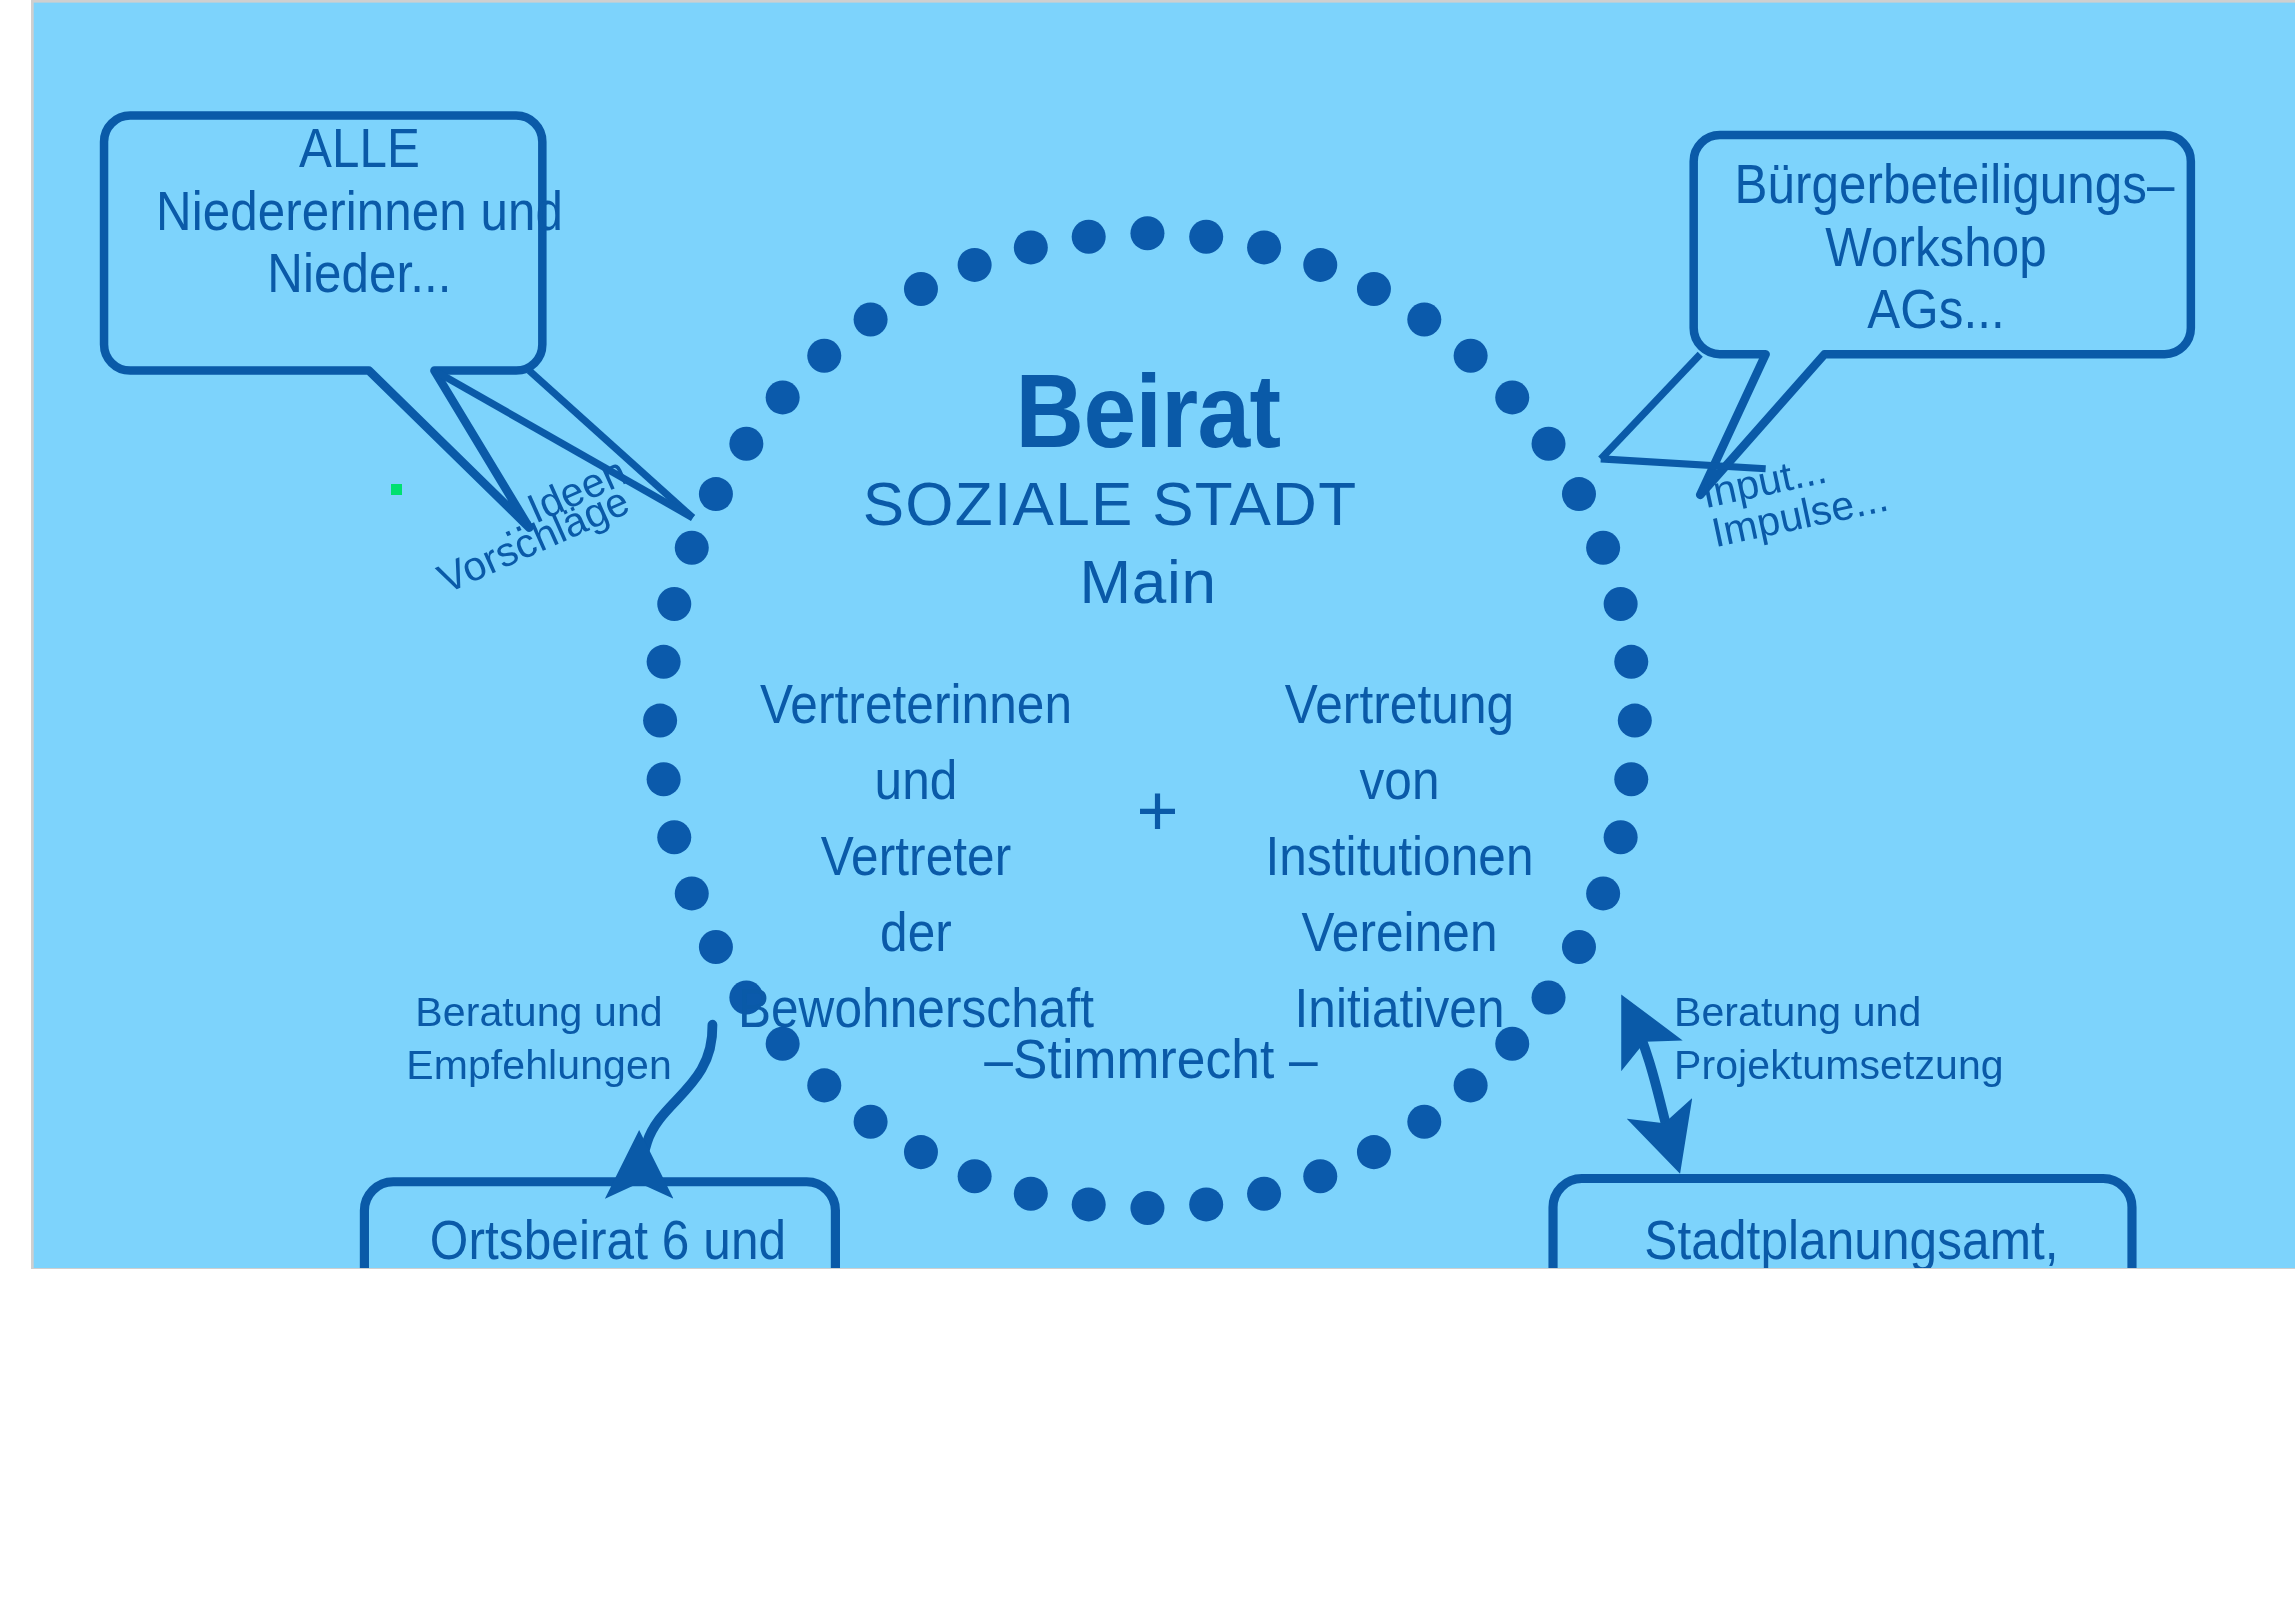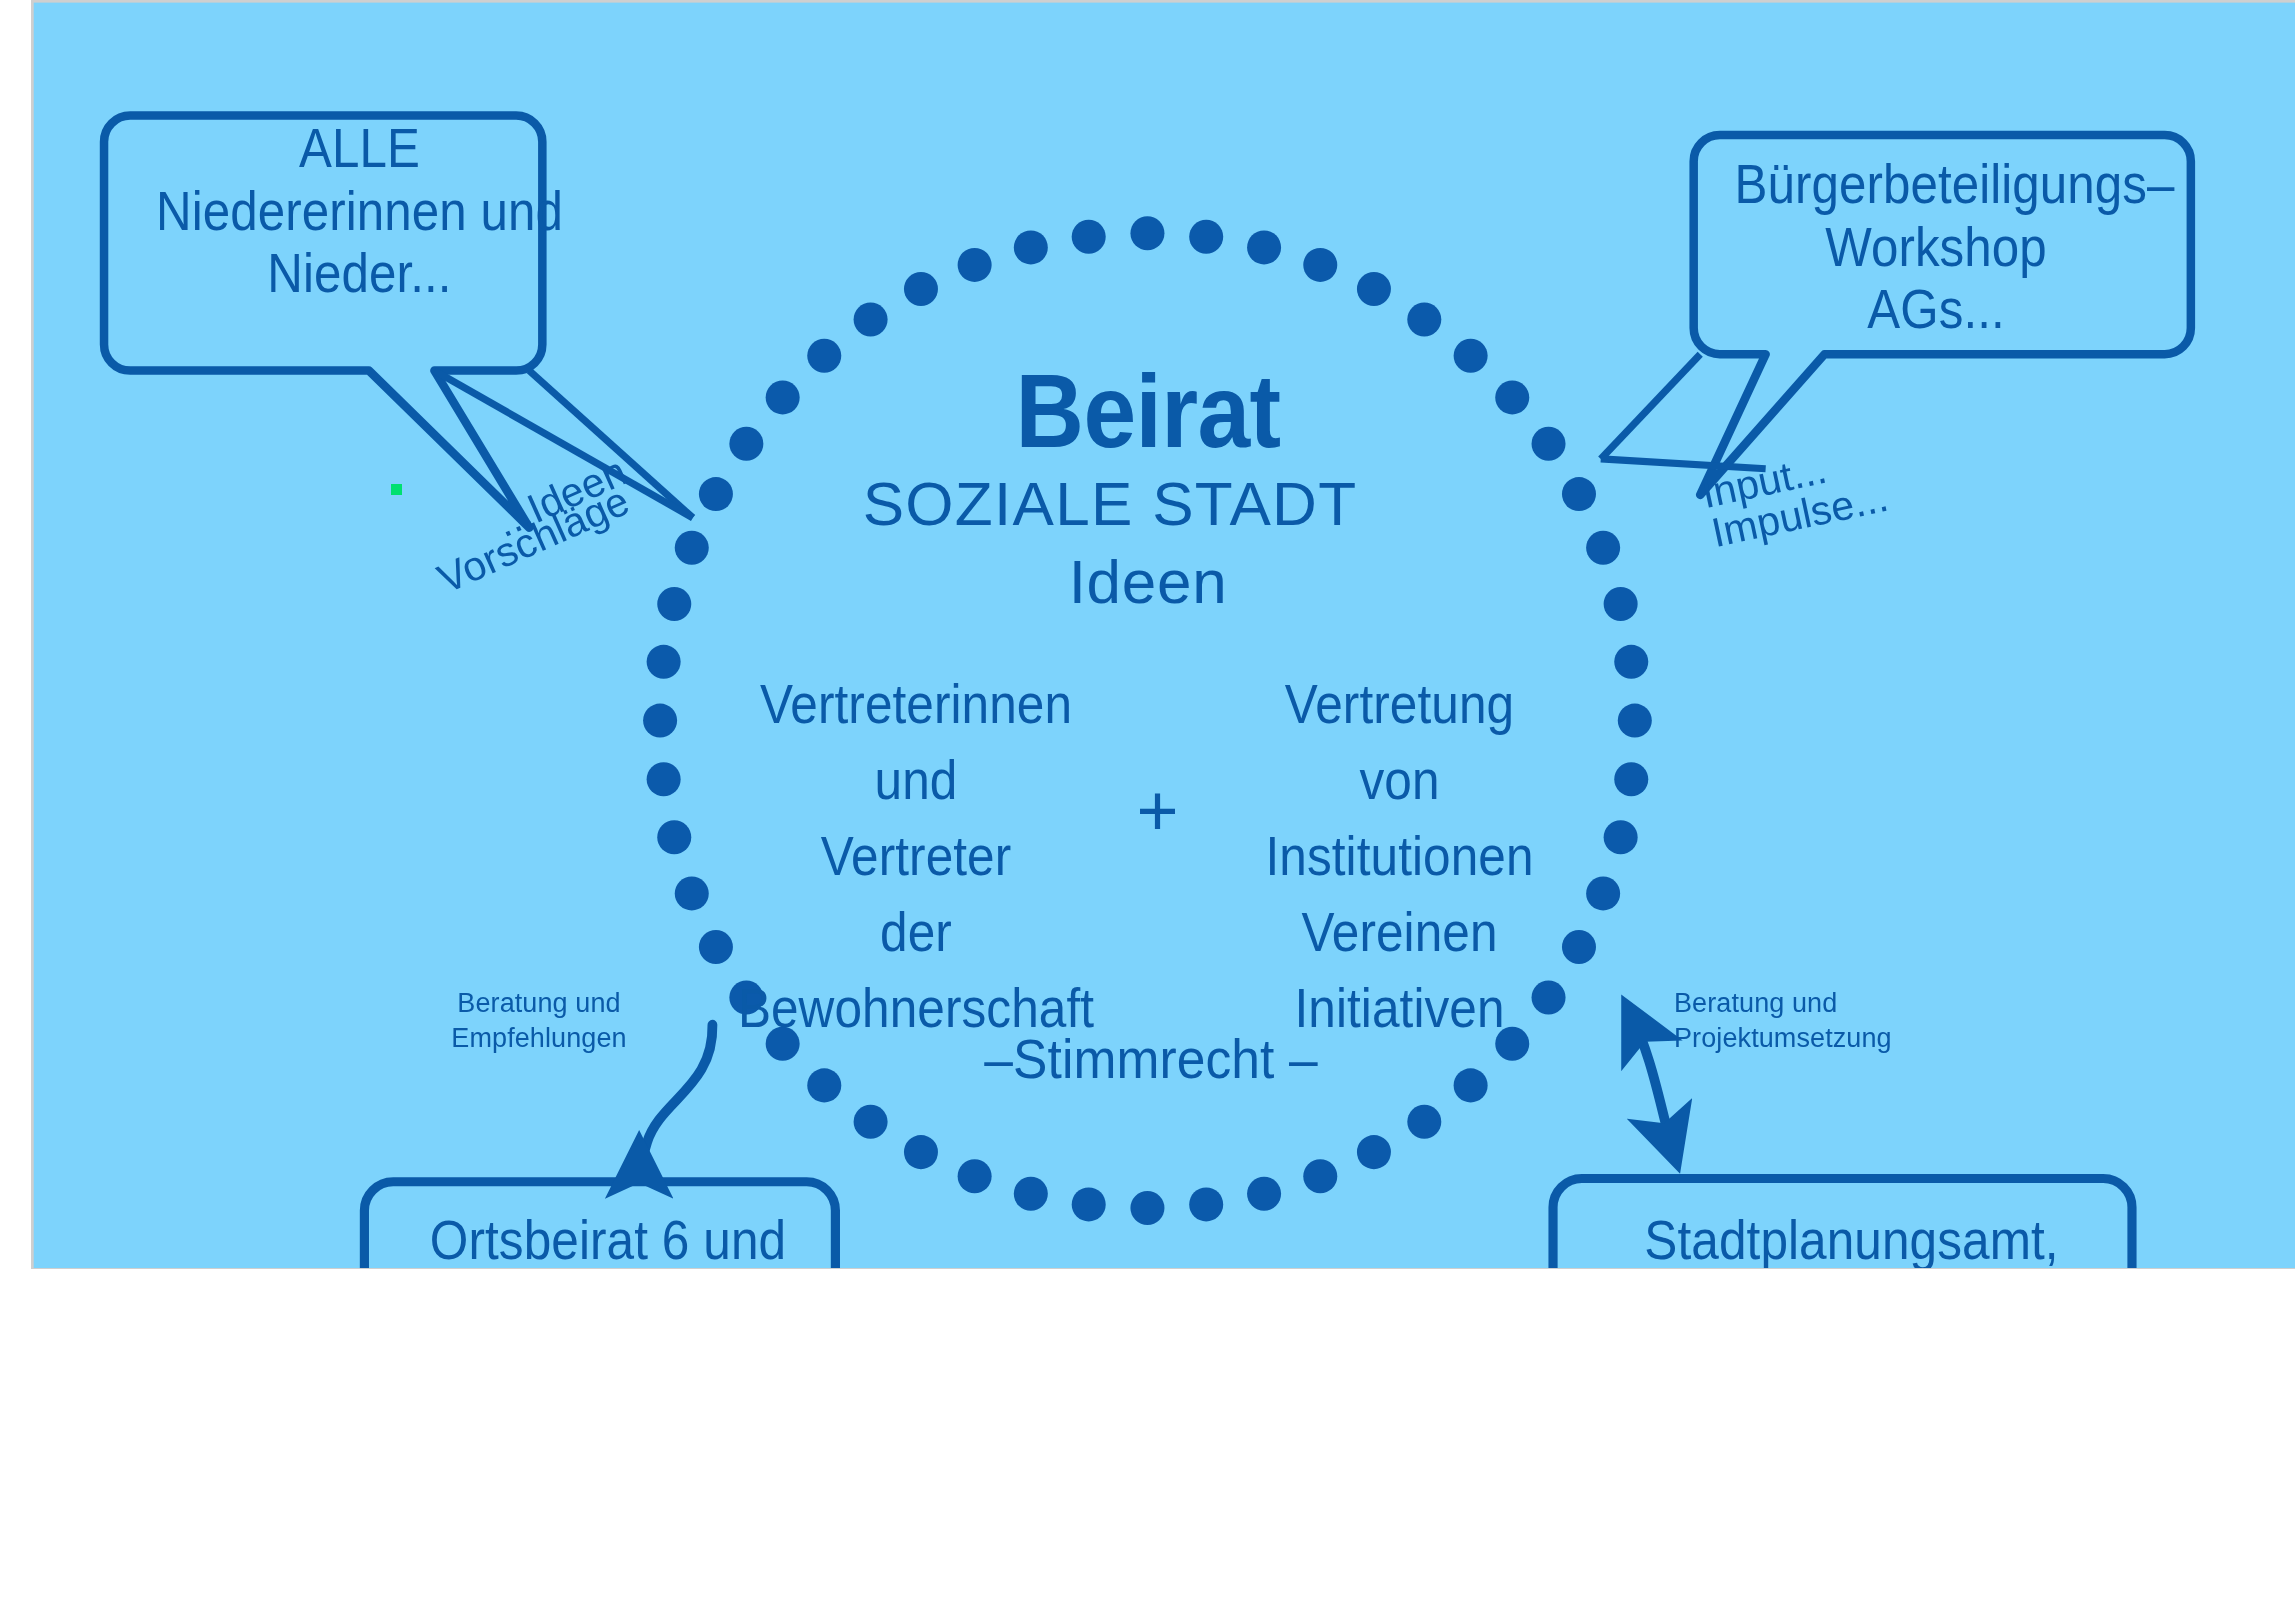--- a/index.html
+++ b/index.html
@@ -103,21 +103,21 @@
     font-family: "Liberation Sans Narrow", "Liberation Sans", sans-serif;
     font-size: 55px;
     line-height: 1.32;
     transform: scaleX(0.9);
   }
   #box-bl-text { left: 334px;  top: 1203px; width: 484px; }
   #box-br-text { left: 1525px; top: 1203px; width: 589px; }
 
   
   .flow-label {
-    font-size: 27px;
+    font-size: 41px;
     line-height: 1.3;
     font-family: "Liberation Sans", sans-serif;
   }
   #label-beratung-left   { left: 353px;  top: 985px; width: 308px; }
   #label-beratung-right  { left: 1642px; top: 985px; width: 327px;  text-align: left; }
 
   
   #label-ideen {
     left: 458px; top: 458px; width: 196px;
     font-size: 41px;
@@ -254,21 +254,21 @@
   <div class="txt bubble-text" id="bubble-tl-text">ALLE
 Niedererinnen und
 Nieder...</div>
 
   <div class="txt bubble-text" id="bubble-tr-text">Bürgerbeteiligungs–
 Workshop
 AGs...</div>
 
   <div class="txt" id="center-title">Beirat</div>
   <div class="txt" id="center-sub1">SOZIALE STADT</div>
-  <div class="txt" id="center-sub2">Ideen</div>
+  <div class="txt" id="center-sub2">Main</div>
 
   <div class="txt col" id="col-left">Vertreterinnen
 und
 Vertreter
 der
 Bewohnerschaft</div>
   <div class="txt" id="plus-sign">+</div>
   <div class="txt col" id="col-right">Vertretung
 von
 Institutionen

